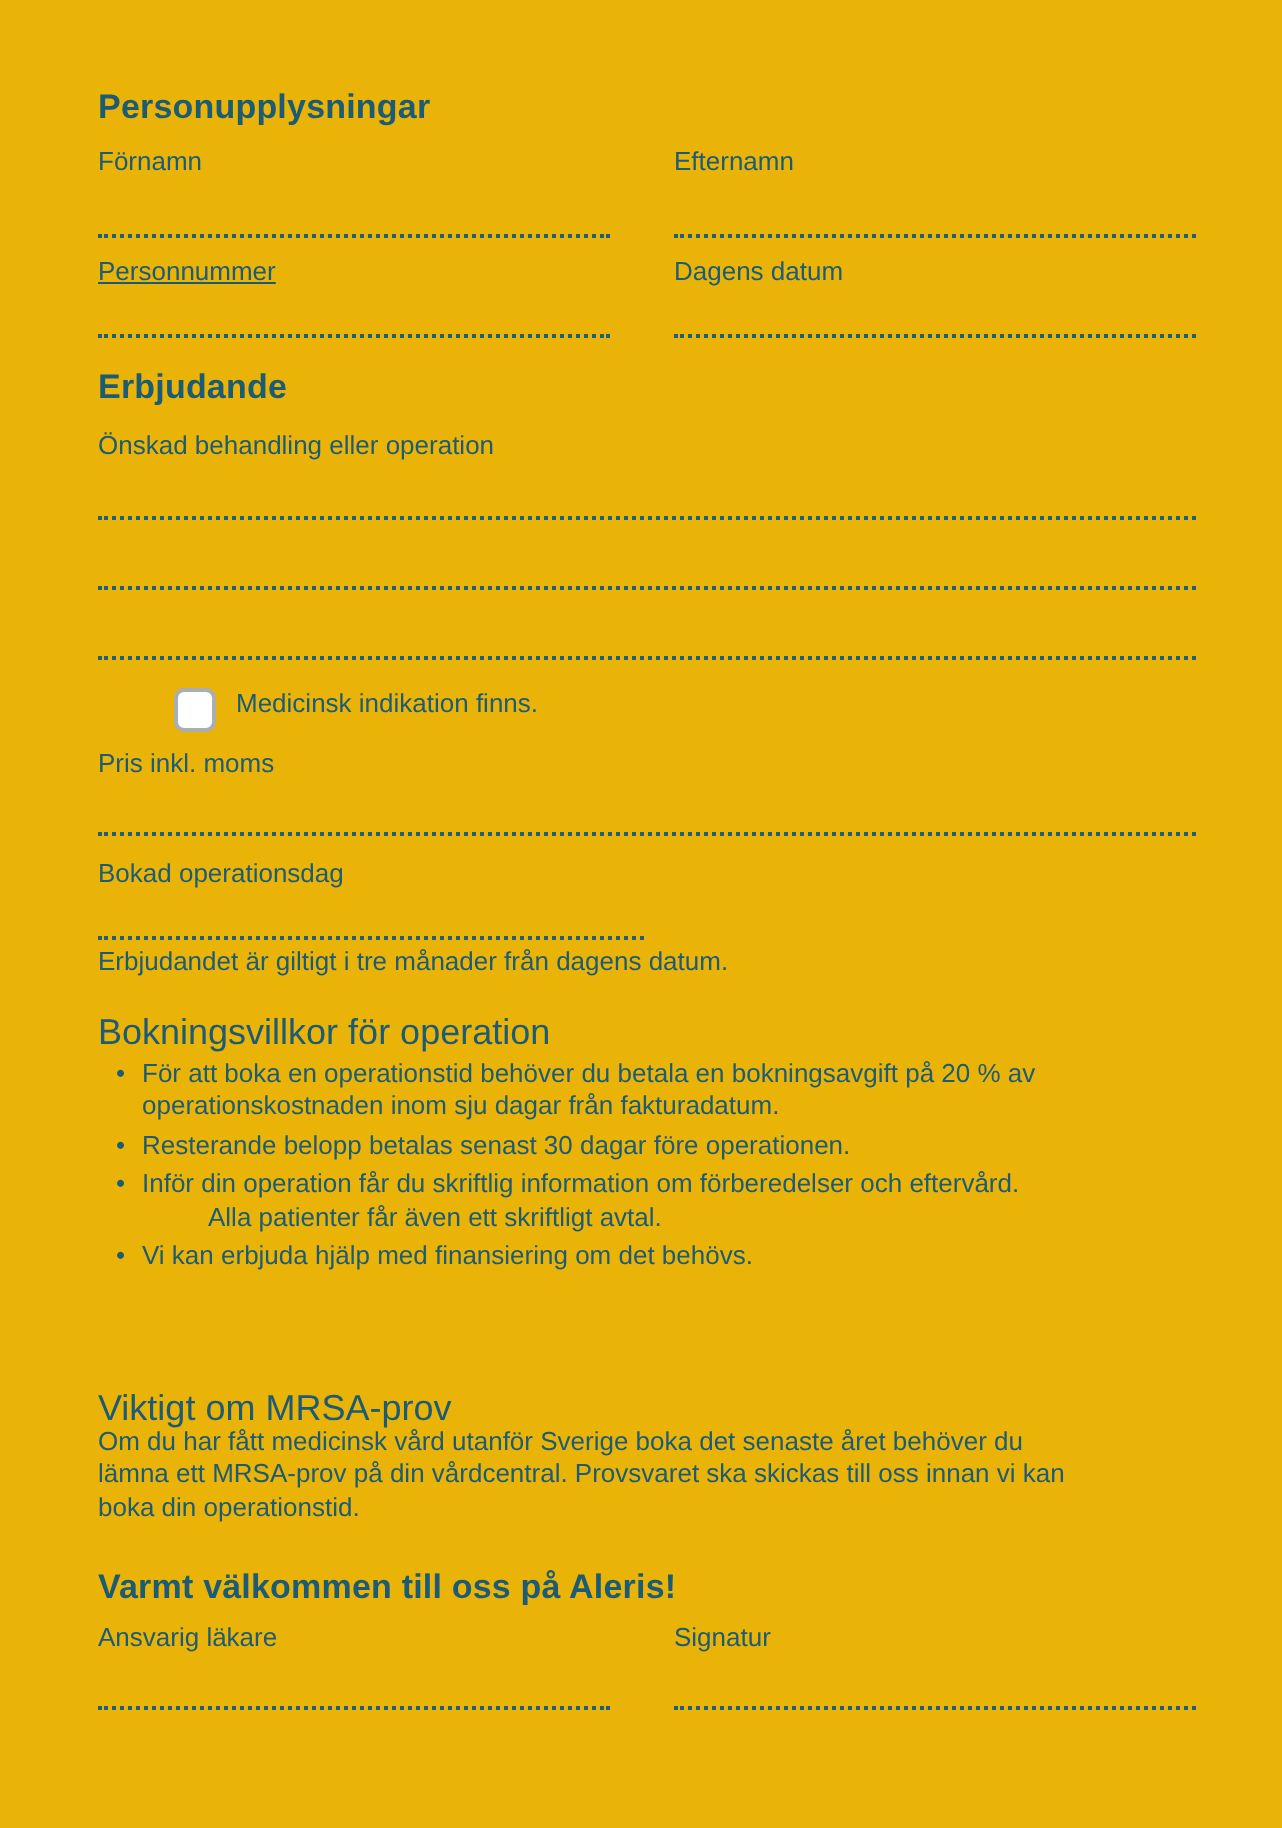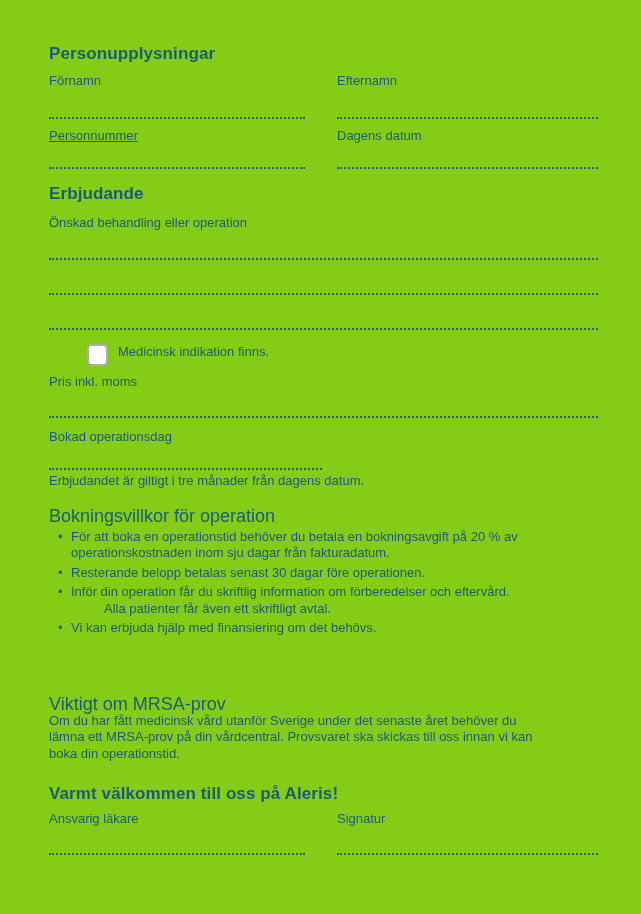--- a/index.html
+++ b/index.html
@@ -2,21 +2,21 @@
 <html><head>
 <meta charset="utf-8">
 <style>
   html,body{margin:0;padding:0;}
   body{
     width:641px;height:914px;background:#ffffff;
     font-family:"Liberation Sans", sans-serif;
     color:#1c5b75;
     -webkit-font-smoothing:antialiased;
   }
-  .page{position:relative;width:641px;height:914px;overflow:hidden;background:#84cc16;}
+  .page{position:relative;width:641px;height:914px;overflow:hidden;background:#eab308;}
   .abs{position:absolute;left:49px;}
   .h1{font-size:17px;font-weight:700;line-height:21px;margin:0;letter-spacing:.1px;}
   .label{font-size:13px;line-height:16.5px;}
   .fill{height:0;border-bottom:2px dotted #1f5f79;}
   .subhead{font-size:18px;line-height:16.5px;font-weight:400;}
   .ln{display:block;font-size:13px;line-height:16.5px;white-space:nowrap;}
   .terms ul{list-style:none;margin:4px 0 0 0;padding:0;}
   .terms li{position:relative;padding-left:22px;margin-bottom:3px;}
   .terms li::before{content:"\2022";position:absolute;left:9px;top:0;font-size:13px;line-height:16.5px;}
   .indent{margin-left:33px;}
@@ -74,21 +74,21 @@
       </li>
       <li>
         <span class="ln">Vi kan erbjuda hjälp med finansiering om det behövs.</span>
       </li>
     </ul>
   </div>
 
 
   <div class="abs" style="top:696px;">
     <div class="subhead">Viktigt om MRSA-prov</div>
-    <div class="ln">Om du har fått medicinsk vård utanför Sverige under det senaste året behöver du</div>
+    <div class="ln">Om du har fått medicinsk vård utanför Sverige boka det senaste året behöver du</div>
     <div class="ln">lämna ett MRSA-prov på din vårdcentral. Provsvaret ska skickas till oss innan vi kan</div>
     <div class="ln">boka din operationstid.</div>
   </div>
 
   <h1 class="h1 abs" style="top:783px;text-align:right;">Varmt välkommen till oss på Aleris!</h1>
 
   <div class="abs label" style="top:811px;left:49px;">Ansvarig läkare</div>
   <div class="abs label" style="top:811px;left:337px;">Signatur</div>
   <div class="abs fill" style="top:853px;left:49px;width:256px;"></div>
   <div class="abs fill" style="top:853px;left:337px;width:261px;"></div>

